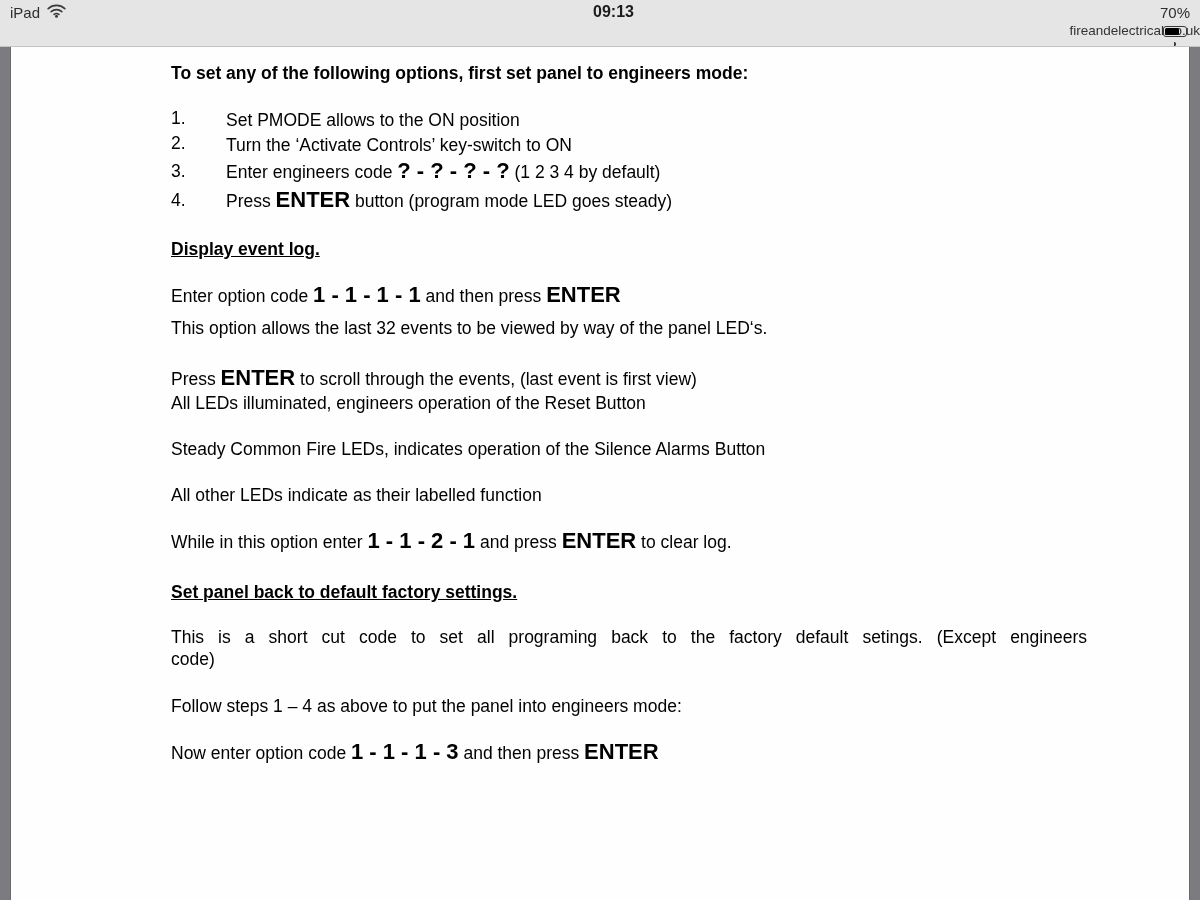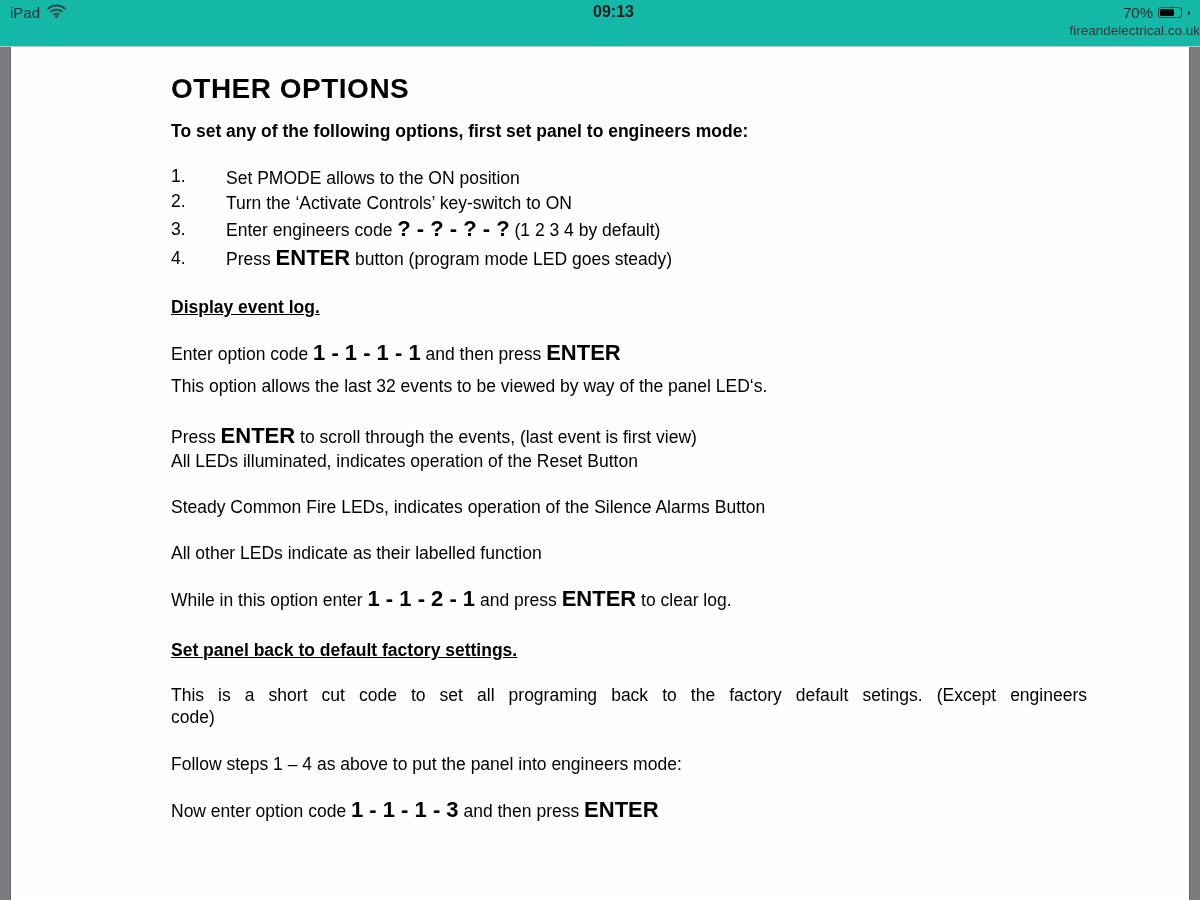--- a/index.html
+++ b/index.html
@@ -10,41 +10,41 @@
     font-family: "Liberation Sans", sans-serif;
     color: #000;
     overflow: hidden;
     position: relative;
   }
 
   
   .statusbar {
     position: absolute; top: 0; left: 0;
     width: 1200px; height: 47px;
-    background: #14b8a6;
+    background: #e5e5e5;
     border-bottom: 1px solid #c3c3c6;
     z-index: 2;
   }
   .sb-left {
     position: absolute; left: 10px; top: 4px;
     display: flex; align-items: center; gap: 7px;
     font-size: 15px; color: #2e2e30;
   }
   .sb-time {
     position: absolute; top: 3px; left: 0; width: 100%;
     text-align: center; font-size: 16px; font-weight: bold; color: #1b1b1d; padding-left: 27px;
   }
   .sb-url {
     position: absolute; top: 23px; left: 0; width: 100%;
     text-align: right; font-size: 13.5px; color: #333335;
   }
   .sb-right {
     position: absolute; right: 10px; top: 4px;
     display: flex; align-items: center; gap: 5px;
-    font-size: 15px; color: #2e2e30;
+    font-size: 15px; color: #2e2e30; flex-direction: column;
   }
   .battery-body {
     display: inline-block; width: 24px; height: 11px;
     border: 1px solid #3a3a3c; border-radius: 3px; padding: 1px;
   }
   .battery-fill { display: block; height: 100%; width: 70%; background: #000; border-radius: 1.5px; }
   .battery-cap { display: inline-block; width: 2px; height: 4px; background: #3a3a3c; border-radius: 0 1.5px 1.5px 0; margin-left: 1px; }
 
   
   .page {
@@ -110,21 +110,20 @@
     <span class="battery-body">
         <span class="battery-fill"></span>
       </span>
     <span class="battery-cap"></span>
   </div>
 </div>
 
 <div class="page">
   <div class="content">
 
-    <h1>OTHER OPTIONS</h1>
 
     <p class="intro">To set any of the following options, first set panel to engineers mode:</p>
 
     <div class="steps">
       <div class="step-row">
         <span class="step-num">1.</span>
         <span><span>Set PMODE allows to the ON position</span><span class="big"></span><span></span></span>
       </div>
       <div class="step-row">
         <span class="step-num">2.</span>
@@ -141,21 +140,21 @@
     </div>
 
     <p class="h-underline">Display event log.</p>
 
     <p class="codeline"><span>Enter option code </span><span class="big">1 - 1 - 1 - 1</span><span> and then press </span><span class="big">ENTER</span></p>
 
     <p class="gap">This option allows the last 32 events to be viewed by way of the panel LED‘s.</p>
 
     <p class="codeline mt25"><span>Press </span><span class="big">ENTER</span><span> to scroll through the events, (last event is first view)</span></p>
 
-    <p class="mt0">All LEDs illuminated, indicates operation of the Reset Button</p>
+    <p class="mt0">All LEDs illuminated, engineers operation of the Reset Button</p>
 
     <p class="mt25">Steady Common Fire LEDs, indicates operation of the Silence Alarms Button</p>
 
     <p class="mt25">All other LEDs indicate as their labelled function</p>
 
     <p class="codeline mt21"><span>While in this option enter </span><span class="big">1 - 1 - 2 - 1</span><span> and press </span><span class="big">ENTER</span><span> to clear log.</span></p>
 
     <p class="h-underline mt26">Set panel back to default factory settings.</p>
 
     <p class="justified"><span>This is a short cut code to set all programing back to the factory default setings. (Except engineers</span><br><span>code)</span></p>

